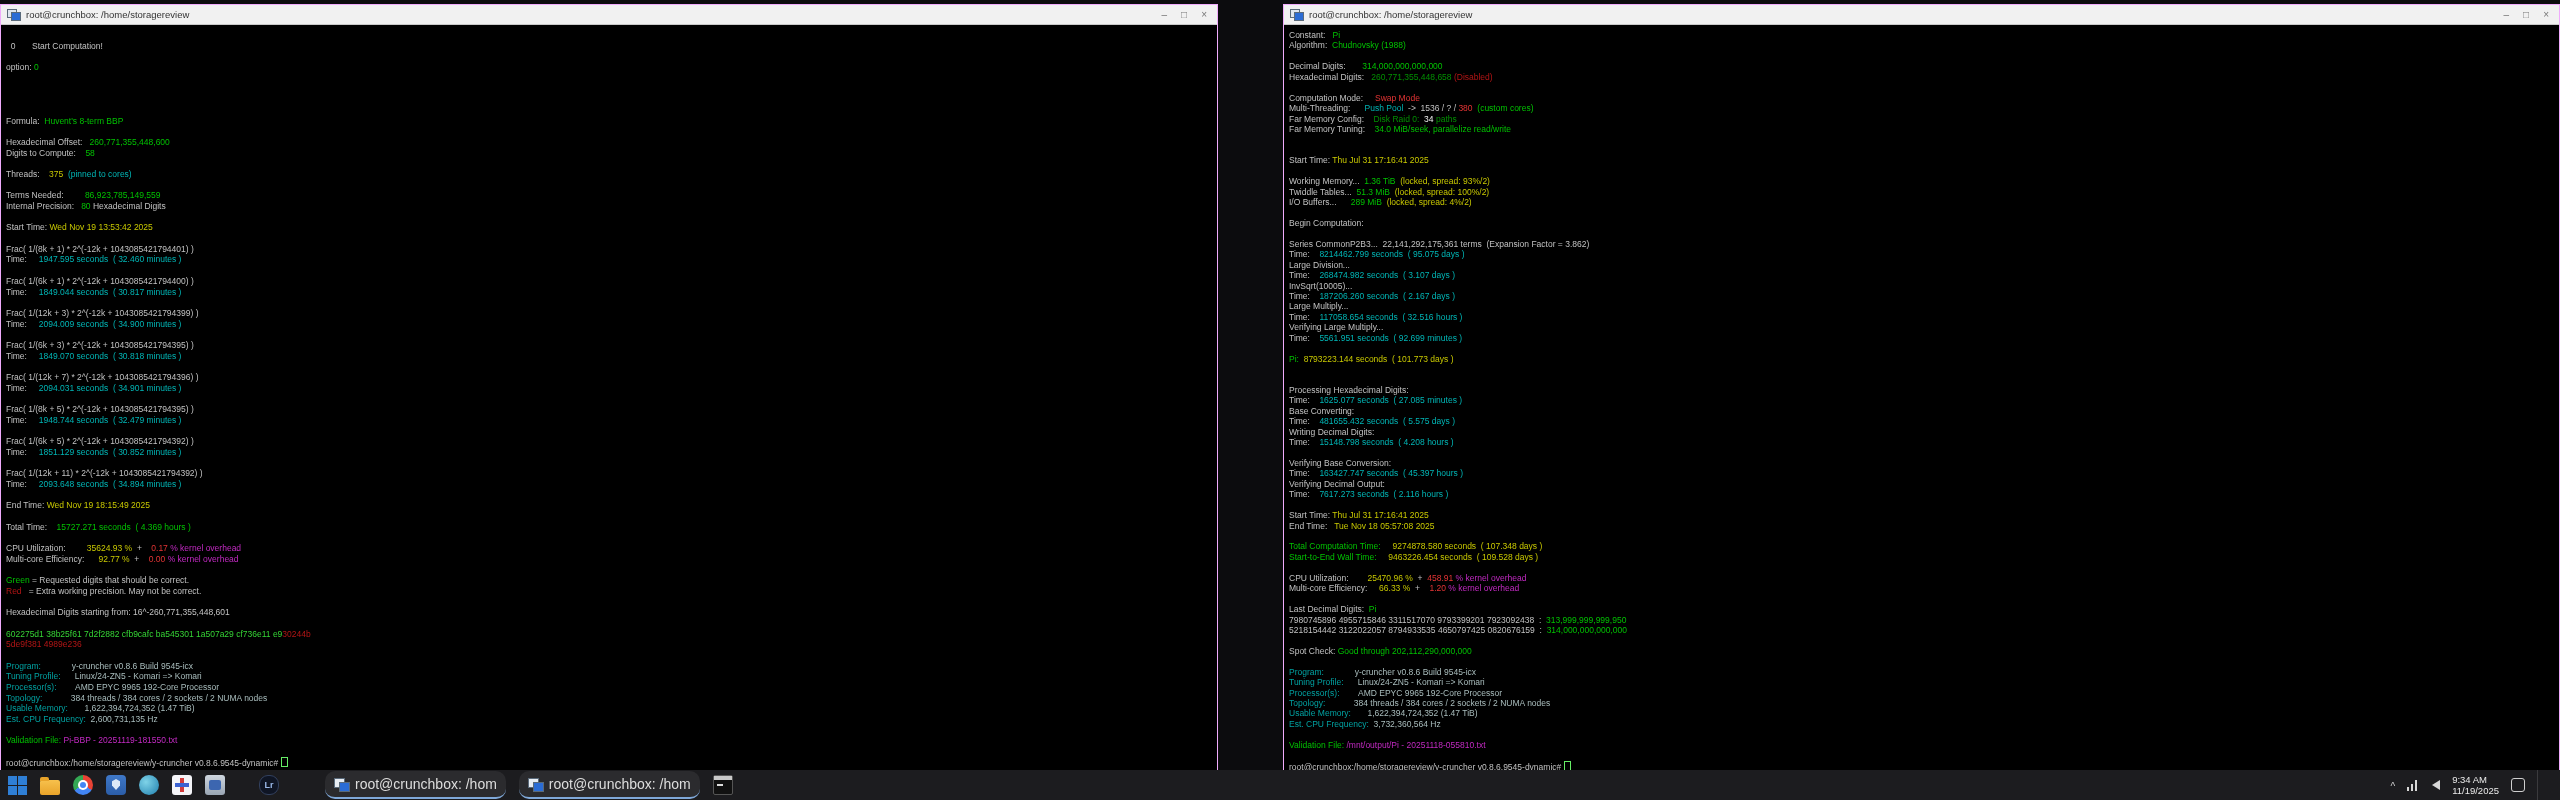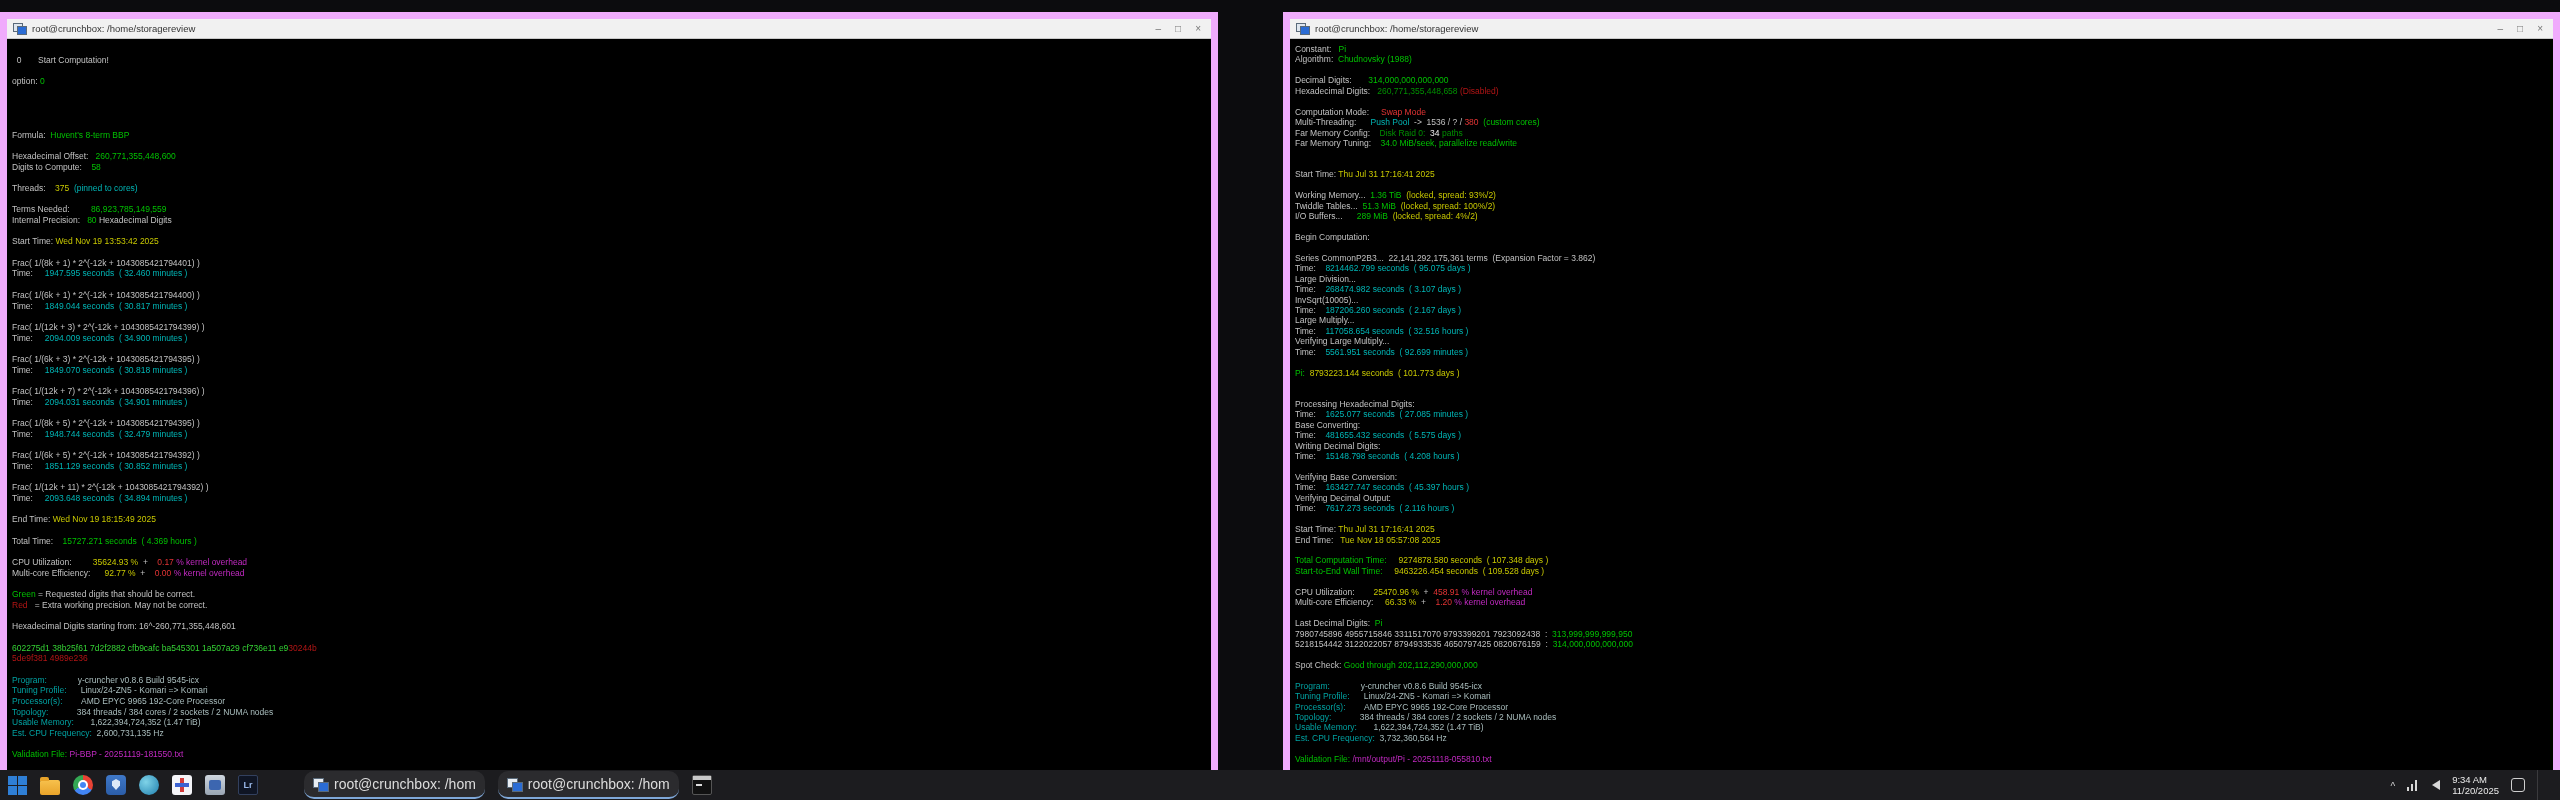--- a/index.html
+++ b/index.html
@@ -1,17 +1,17 @@
 <!DOCTYPE html>
 <html><head>
 <meta charset="utf-8">
 <style>
   html,body{margin:0;padding:0;background:#0c0c0e;width:2560px;height:800px;overflow:hidden;
             font-family:"Liberation Sans",sans-serif;}
-  .window{position:absolute;top:12px;background:#000;border:7px solid #f0abfc;box-sizing:border-box;}
+  .window{position:absolute;top:4px;background:#000;border:1px solid #f0abfc;box-sizing:border-box;}
   .titlebar{height:20px;background:#f1f1f1;border-bottom:1px solid #c9c9c9;display:flex;
             align-items:center;padding:0 6px;box-sizing:border-box;}
   .title-text{font-size:9.5px;color:#333;margin-left:6px;flex:1;white-space:nowrap;overflow:hidden;}
   .win-controls{display:flex;gap:14px;margin-right:4px;color:#777;font-size:10px;line-height:10px;}
   .win-controls span{cursor:default;}
   .putty-ico{width:13px;height:11px;position:relative;flex:0 0 auto;}
   .putty-ico .m1,.putty-ico .m2{position:absolute;width:8px;height:7px;background:#dfe6ee;border:1px solid #5a6a7a;}
   .putty-ico .m1{left:0;top:0;}
   .putty-ico .m2{left:4px;top:3px;background:#2b6cd4;}
   .term{position:absolute;left:0;right:0;top:20px;bottom:0;background:#000;
@@ -37,22 +37,22 @@
   .tb-chrome:after{content:"";position:absolute;left:7px;top:7px;width:6px;height:6px;border-radius:50%;background:#4285f4;}
   .tb-shield{background:linear-gradient(#3f78c8,#2b5da8);border-radius:4px;}
   .tb-shield:before{content:"";position:absolute;left:6px;top:4px;width:8px;height:11px;background:#dce9f8;
                     clip-path:polygon(50% 0,100% 20%,100% 60%,50% 100%,0 60%,0 20%);}
   .tb-globe{border-radius:50%;background:radial-gradient(circle at 35% 35%,#7fd3e8,#1f7fae);}
   .tb-notes{background:#f4f4f8;border-radius:3px;}
   .tb-notes:before{content:"";position:absolute;left:8px;top:3px;width:4px;height:14px;background:#d23b3b;}
   .tb-notes:after{content:"";position:absolute;left:3px;top:8px;width:14px;height:4px;background:#3b62d2;}
   .tb-archive{background:linear-gradient(#cfd6df,#9aa6b4);border-radius:3px;}
   .tb-archive:before{content:"";position:absolute;left:4px;top:5px;width:12px;height:10px;background:#3c66b0;border-radius:2px;}
-  .tb-lr{background:#0f1524;border-radius:2px;color:#9ab8e8;font-size:9px;font-weight:bold;
-         display:flex;align-items:center;justify-content:center;border:1px solid #32405e;box-sizing:border-box;}
+  .tb-lr{background:#0f1524;border-radius:9px;color:#9ab8e8;font-size:9px;font-weight:bold;
+         display:flex;align-items:center;justify-content:center;border:1px solid #32405e;box-sizing:border-box;margin-left:21px;}
   .tb-firefox{border-radius:50%;background:radial-gradient(circle at 60% 35%,#ffd54d,#ff9400 55%,#e along 0),radial-gradient(circle at 60% 40%,#ffbd4d,#f26b21 70%,#d64a12);}
   .tb-term{background:#111;border:1px solid #555;box-sizing:border-box;border-radius:2px;}
   .tb-term:before{content:"";position:absolute;left:0;top:0;right:0;height:4px;background:#c9c9c9;}
   .tb-term:after{content:"";position:absolute;left:3px;top:8px;width:6px;height:2px;background:#ddd;}
   .win-btn{display:flex;align-items:center;gap:6px;height:26px;padding:0 9px;background:#2b2b2e;
            border-radius:10px;border-bottom:2px solid #7fa8d9;color:#dddddd;font-size:14px;white-space:nowrap;}
   .pt-mini{width:15px;height:13px;position:relative;flex:0 0 auto;}
   .pt-mini .m1,.pt-mini .m2{position:absolute;width:9px;height:8px;background:#e8edf3;border:1px solid #5a6a7a;}
   .pt-mini .m1{left:0;top:0;}
   .pt-mini .m2{left:5px;top:4px;background:#2b6cd4;}
@@ -135,18 +135,18 @@
   <div id="tray">
     <span class="chev">^</span>
     <span class="tray-net">
       <i style="left:0;height:4px;"></i>
         <i style="left:4px;height:7px;"></i>
         <i style="left:8px;height:11px;"></i>
     </span>
     <span class="tray-vol"></span>
     <div id="clock">
       <div>9:34 AM</div>
-      <div>11/20/2025</div>
+      <div>11/19/2025</div>
     </div>
     <span class="bell"></span>
     <span class="edge"></span>
   </div>
 </div>
 
 </body></html>

